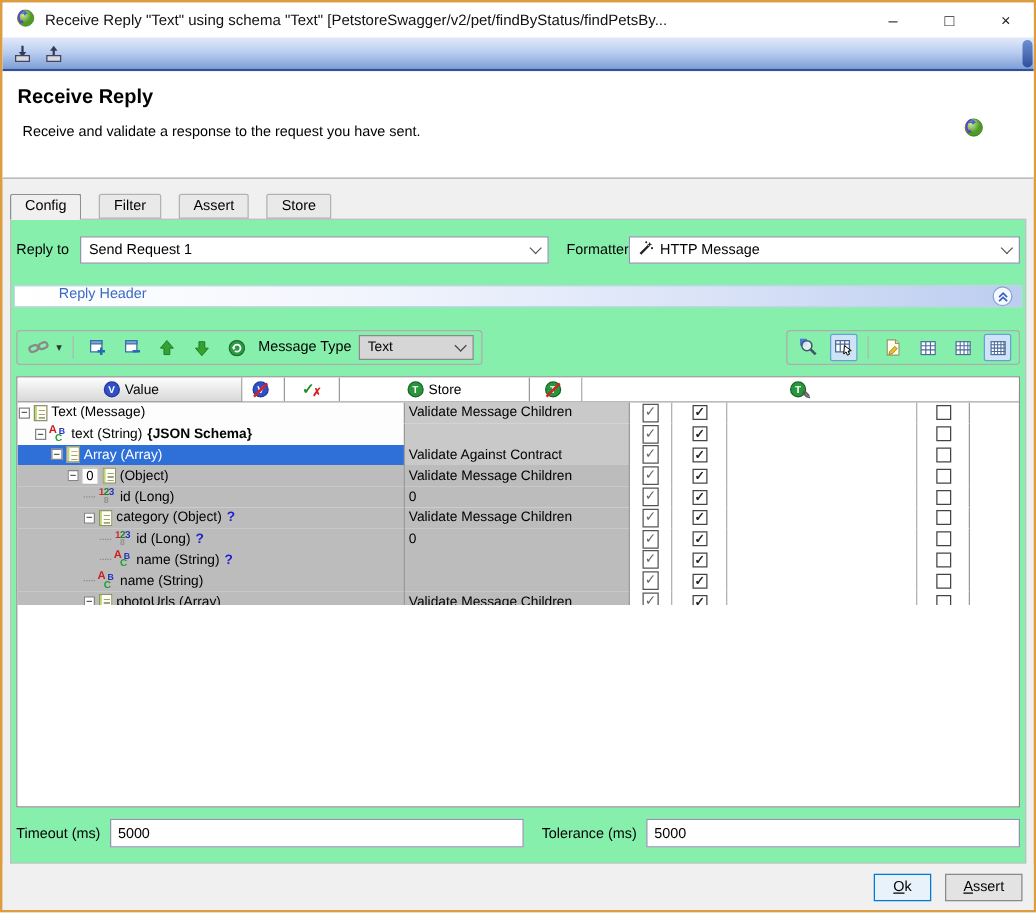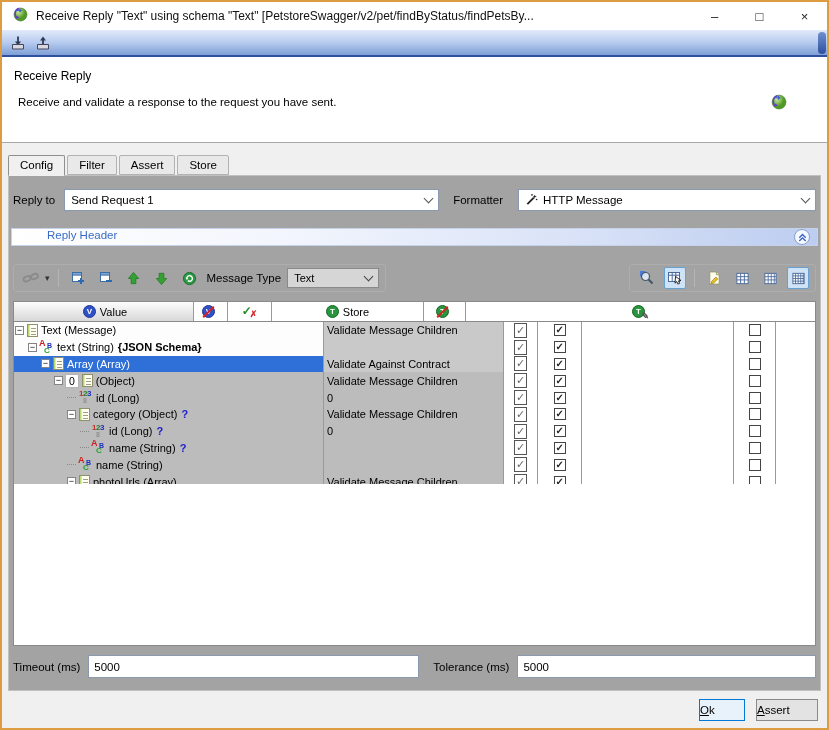--- a/index.html
+++ b/index.html
@@ -11,38 +11,38 @@
   .title-text{font-size:12px;color:#111;margin-left:8px;flex:1;white-space:nowrap;overflow:hidden}
   .win-btn{width:45px;height:28px;display:flex;align-items:center;justify-content:center;font-size:13px;color:#222;flex:none;cursor:default}
 
   
   .bluebar{height:27px;flex:none;position:relative;background:linear-gradient(#e2eafa 0%,#b9cdf0 48%,#7e9fd6 100%);border-bottom:2px solid #2f4f9f;display:flex;align-items:center;gap:8px;padding-left:7px}
   .bluebar .cap{position:absolute;right:1px;top:2px;bottom:1px;width:8px;border-radius:4px;background:linear-gradient(#6f8fd0,#2f4f9f)}
   .bb-icon{width:17px;height:17px;display:flex;align-items:center;justify-content:center}
 
   
   .hdr{background:#fff;height:86px;border-bottom:1px solid #a8a8a8;position:relative;padding:12px 12px;flex:none}
-  .hdr-title{font-size:12px;font-weight:normal;color:#000}
+  .hdr-title{font-size:16px;font-weight:bold;color:#000}
   .hdr-desc{font-size:11.5px;color:#000;margin-top:13px;margin-left:4px}
   .hdr-icon{position:absolute;right:40px;top:36px}
 
   
   .main{flex:1;padding:12px 6px 0;display:flex;flex-direction:column;min-height:0}
   .tabs{display:flex;position:relative;z-index:2;padding-left:0}
-  .tab{padding:3px 11px 3px;font-size:11.5px;background:#e9e9e9;border:1px solid #b2b2b2;margin-right:2px;border-radius:2px 2px 0 0;cursor:default}
+  .tab{padding:3px 11px 3px;font-size:11.5px;background:#e9e9e9;border:1px solid #b2b2b2;margin-right:14px;border-radius:2px 2px 0 0;cursor:default}
   .tab.active{background:#f0f0f0;border-color:#8f8f8f;border-bottom:1px solid #f0f0f0;margin-bottom:-1px;padding-bottom:4px}
-  .panel{border:1px solid #c0c0c0;background:#a3a3a3;flex:1;display:flex;flex-direction:column;padding:13px 2px 12px;min-height:0}
+  .panel{border:1px solid #c0c0c0;background:#86efac;flex:1;display:flex;flex-direction:column;padding:13px 2px 12px;min-height:0}
 
   .reply-row{display:flex;align-items:center;padding:0 2px}
   .lbl{font-size:11.5px;color:#000;white-space:nowrap}
   .combo{height:22px;background:#fff;border:1px solid #8a99ad;display:flex;align-items:center;padding:0 6px;font-size:11.5px;gap:5px}
   .combo .chev{margin-left:auto}
   .chev{width:7px;height:7px;border-right:1.6px solid #555;border-bottom:1.6px solid #555;transform:rotate(45deg);margin-top:-4px;flex:none}
   .combo.reply{width:375px;margin-left:9px}
-  .combo.formatter{flex:1;margin-left:15px}
+  .combo.formatter{flex:1;margin-left:0}
   .gap12{margin-left:14px}
 
   
   .rhbar{height:23px;margin:17px 0 0;background:linear-gradient(90deg,#ffffff 0%,#f2f5fd 35%,#d9e2f7 70%,#bccdf0 100%);border:1px solid #c6d2ea;display:flex;align-items:flex-start;padding:0 7px 0 35px}
   .rhbar .rh-title{font-size:11.5px;color:#3a6bc4}
   .rh-btn{margin-left:auto;width:16px;height:16px;border-radius:50%;background:#f4f8ff;border:1px solid #8aa0d0;display:flex;align-items:center;justify-content:center}
 
   
   .tree-toolbar{display:flex;align-items:center;margin-top:18px;padding:0 2px}
   .tgroup{border:1px solid #adadad;border-radius:3px;padding:2px 6px;display:flex;align-items:center;gap:6px;height:28px}
@@ -111,21 +111,21 @@
   .checkx i{color:#d42222;font-style:normal;font-size:9px;vertical-align:-2px;margin-left:-2px}
 
   
   .timeout-row{display:flex;align-items:center;margin:9px 2px 0}
   .tin{height:23px;border:1px solid #8a99ad;background:#fff;font-size:11.5px;padding:0 5px;color:#000}
   .tin.t1{width:331px;margin-left:8px}
   .tin.t2{flex:1;margin-left:8px}
 
   
   .btnrow{height:37px;display:flex;align-items:center;justify-content:flex-end;gap:11px;padding-right:9px;background:#f0f0f0;flex:none}
-  .btn{height:22px;font-size:11.5px;display:flex;align-items:center;justify-content:flex-start;cursor:default}
+  .btn{height:22px;font-size:11.5px;display:flex;align-items:center;justify-content:center;cursor:default}
   .btn span{display:block}
   .btn span::first-letter{text-decoration:underline}
   .btn.ok{width:46px;background:#e7f2fb;border:1px solid #0078d7}
   .btn.cancel{width:62px;background:#e3e3e3;border:1px solid #8a8a8a}
 </style>
 </head>
 <body>
 
 <div class="window">
 

